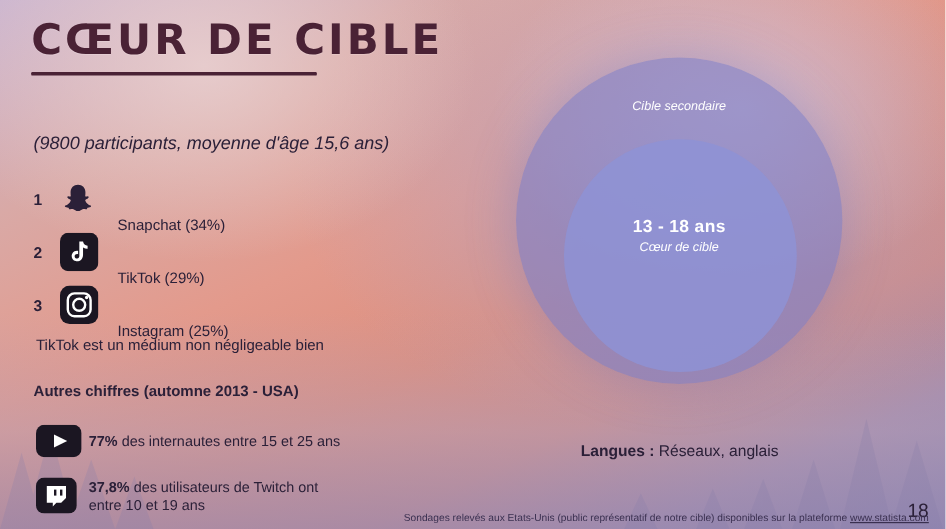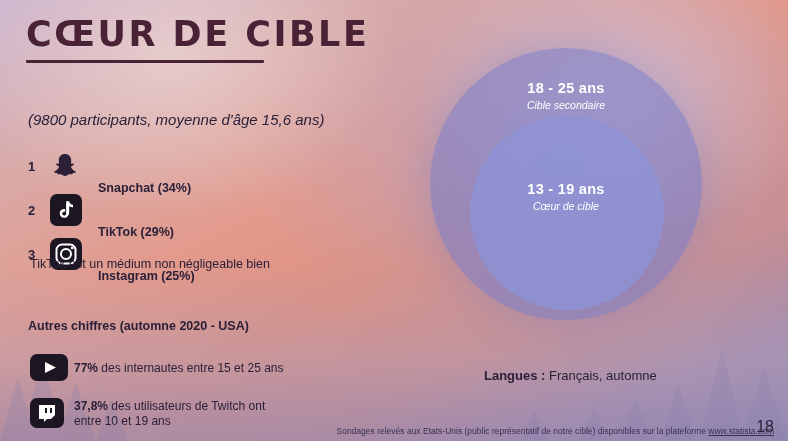--- a/index.html
+++ b/index.html
@@ -106,28 +106,28 @@
   .rank-icon {
     width: 38px;
     height: 34px;
     display: flex;
     align-items: center;
     justify-content: flex-start;
   }
   .rank-label {
     margin-left: 10px;
     font-size: 12.5px;
-    font-weight: bold;
+    font-weight: normal;
     color: #2b2038;
     margin-top: 44px;
   }
   .note {
     position: absolute;
     left: 30px;
-    top: 256px;
+    top: 280px;
     font-size: 12.5px;
     color: #2b2038;
     line-height: 17px;
   }
   .stats {
     position: absolute;
     left: 30px;
     top: 350px;
     width: 330px;
   }
@@ -286,21 +286,21 @@
       </div>
       <div class="rank-label">Instagram (25%)</div>
     </div>
 
   </div>
 
   <div class="note">
     <div>TikTok est un médium non négligeable bien</div>
   </div>
 
-  <div class="section-head" style="top:319px;">Autres chiffres (automne 2020 - USA)</div>
+  <div class="section-head" style="top:319px;">Autres chiffres (automne 2013 - USA)</div>
 
   <div class="stats">
 
     <div class="stat-row">
       <div class="stat-icon">
         <svg width="38" height="27" viewBox="0 0 38 27">
           <rect x="0" y="0" width="38" height="27" rx="7" fill="#1b1622"></rect>
           <polygon points="15,8 26,13.5 15,19" fill="#ffffff"></polygon>
         </svg>
       </div>
@@ -327,31 +327,30 @@
         <div>entre 10 et 19 ans</div>
       </div>
     </div>
 
   </div>
 
   <div class="circles">
     <div class="circle-outer"></div>
     <div class="circle-inner"></div>
     <div class="circle-label cl-top">
-      <div class="cl-title">18 - 25 ans</div>
       <div class="cl-sub">Cible secondaire</div>
     </div>
     <div class="circle-label cl-mid">
-      <div class="cl-title">13 - 19 ans</div>
+      <div class="cl-title">13 - 18 ans</div>
       <div class="cl-sub">Cœur de cible</div>
     </div>
   </div>
 
   <div class="langues">
-    <b>Langues :</b><span> Français, automne</span>
+    <b>Langues :</b><span> Réseaux, anglais</span>
   </div>
 
   <div class="page-num">18</div>
 
   <div class="source">
     <span>Sondages relevés aux Etats-Unis (public représentatif de notre cible) disponibles sur la plateforme </span><a href="#">www.statista.com</a>
   </div>
 
 </div>
 

